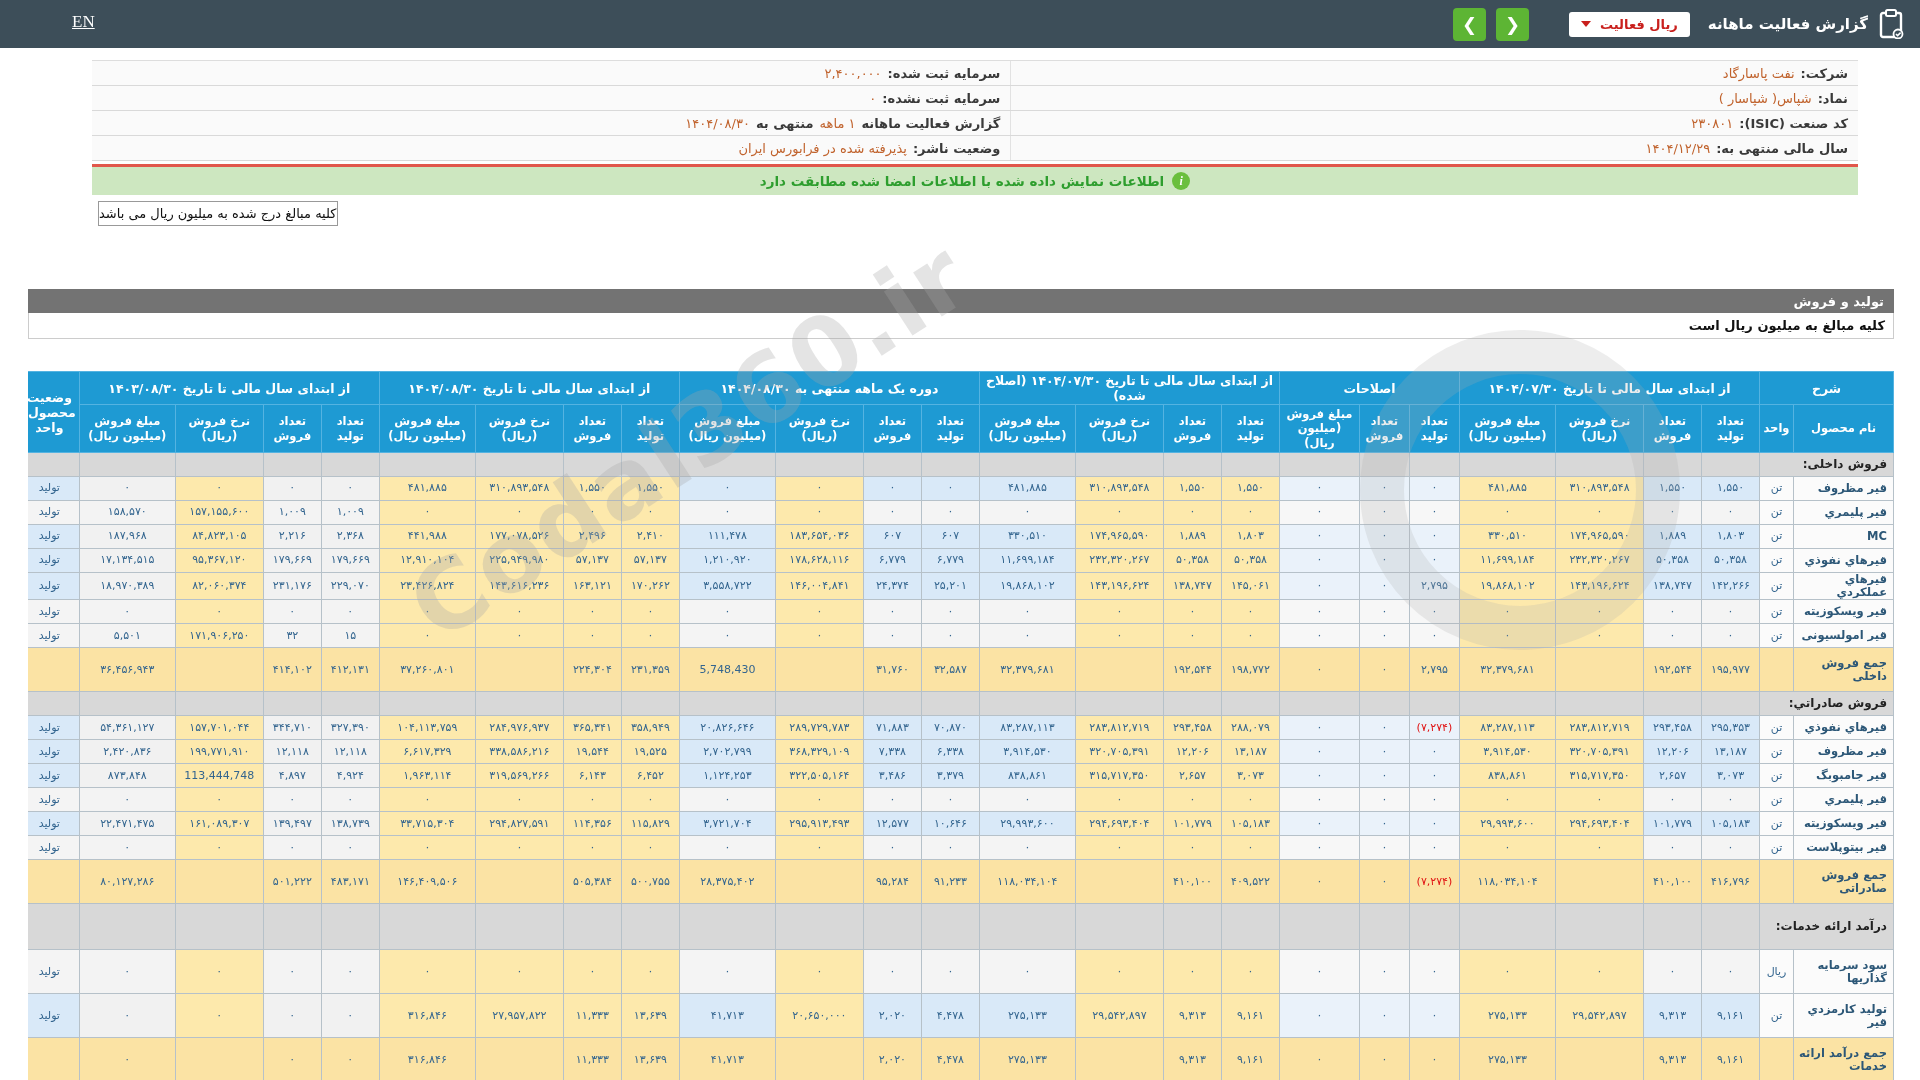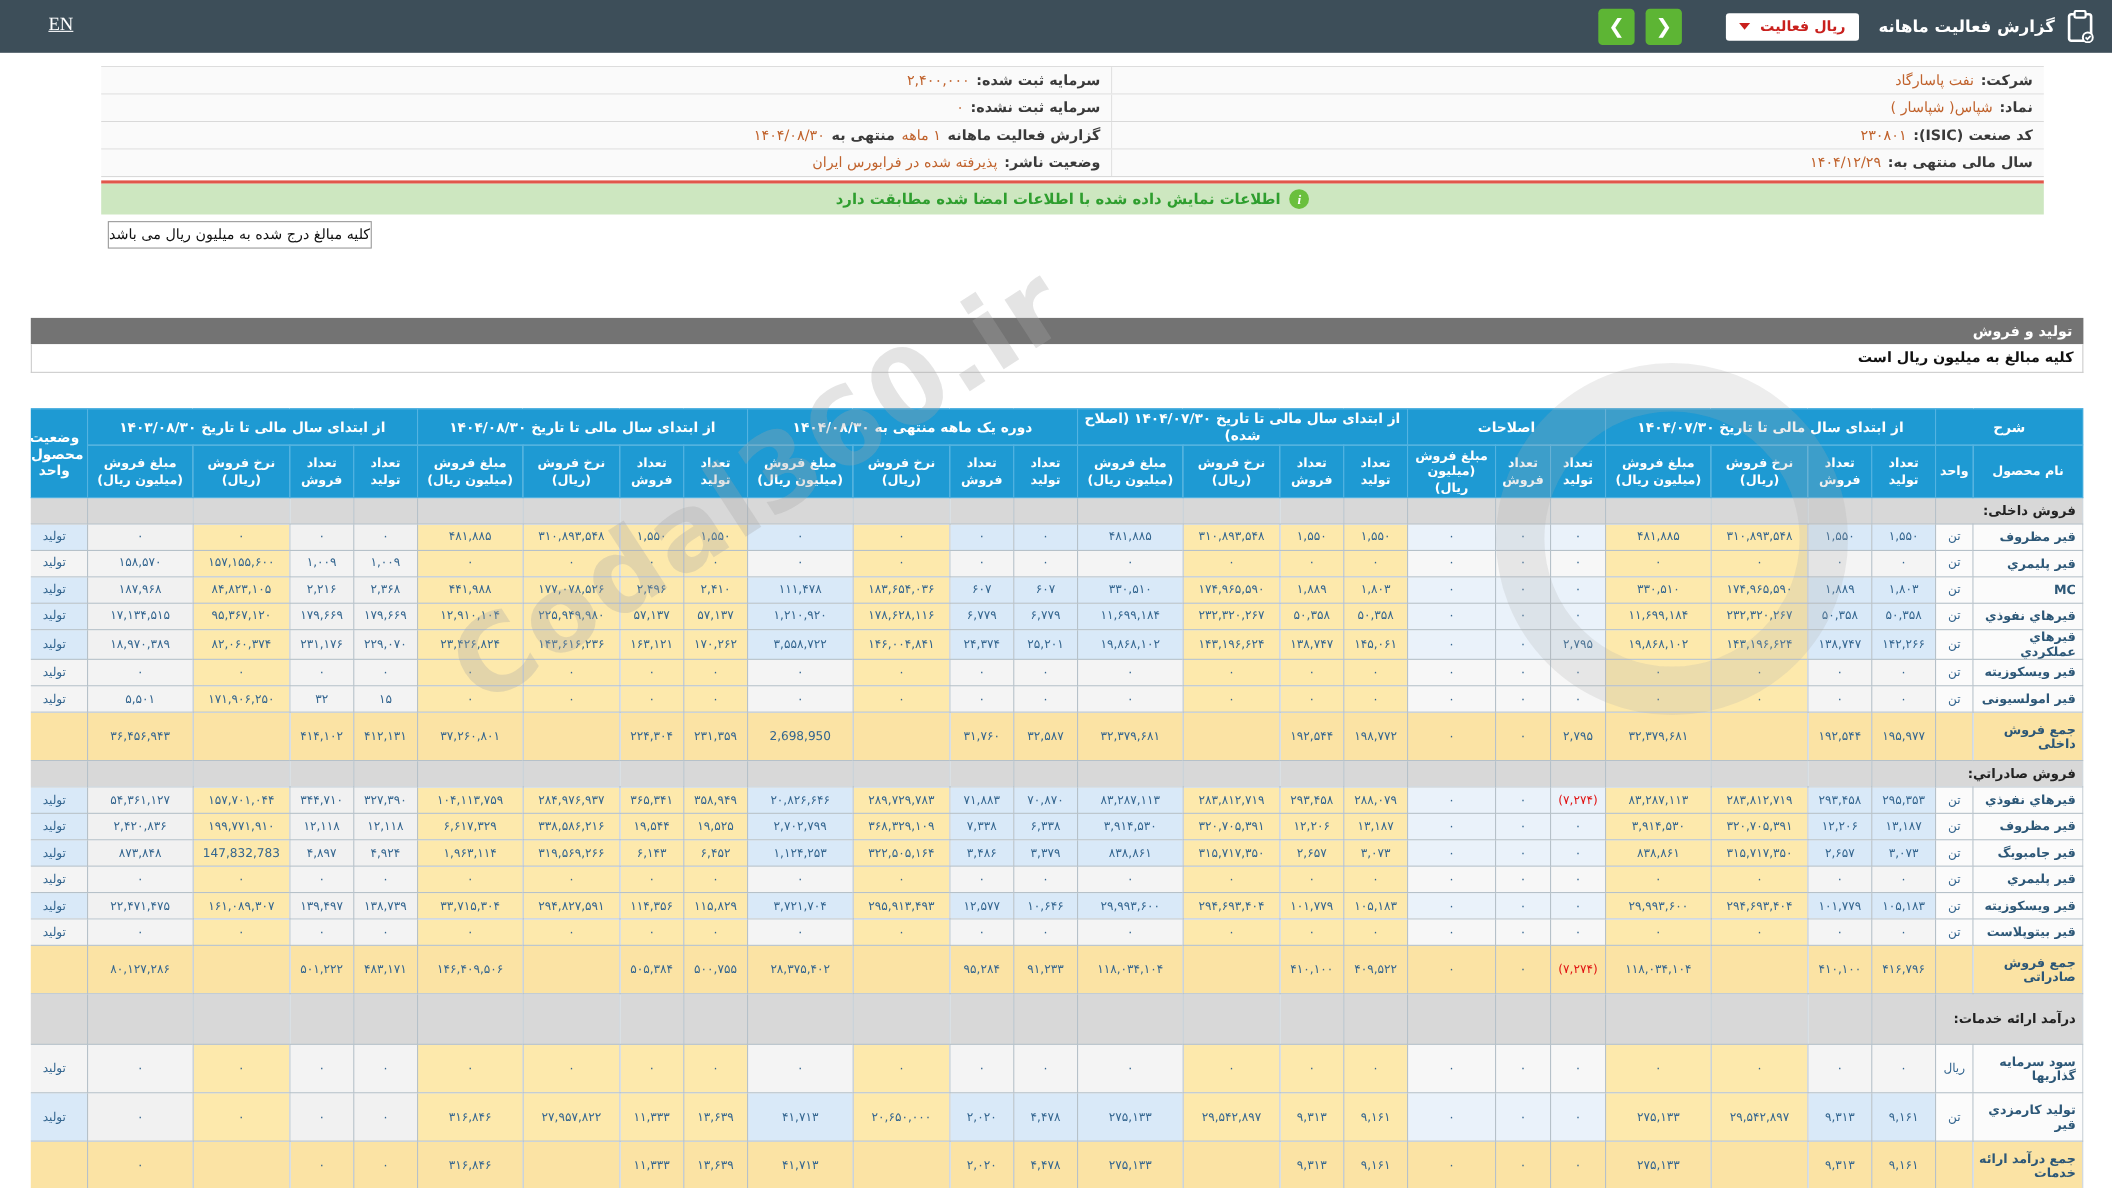--- a/index.html
+++ b/index.html
@@ -10,21 +10,21 @@
   .navbar { position:absolute; top:0; left:0; right:0; height:48px; background:#3d4e59; z-index:20; }
   .nav-right { position:absolute; right:16px; top:0; height:48px; display:flex; align-items:center; gap:10px; }
   .nav-title { color:#fff; font-size:15px; font-weight:bold; }
   .nav-dropdown { background:#fff; border-radius:3px; padding:5px 12px; color:#c9201d; font-size:13px;
     font-weight:bold; display:flex; align-items:center; gap:9px; cursor:pointer; margin-right:8px; }
   .caret { width:0; height:0; border-left:5px solid transparent; border-right:5px solid transparent;
     border-top:6px solid #c9201d; }
   .nav-arrows { display:flex; gap:10px; margin-right:30px; }
   .nav-arrow { width:33px; height:33px; background:#5db534; border-radius:4px; color:#fff;
     font-size:18px; font-weight:bold; display:flex; align-items:center; justify-content:center; cursor:pointer; }
-  .en-link { position:absolute; left:44px; top:12px; color:#fff; font-family:"Liberation Serif",serif;
+  .en-link { position:absolute; left:72px; top:12px; color:#fff; font-family:"Liberation Serif",serif;
     font-size:17px; text-decoration:underline; cursor:pointer; }
 
   
   .info-wrap { position:absolute; top:60px; right:62px; left:92px; border-top:1px solid #ddd; }
   .info-row { display:flex; height:25px; border-bottom:1px solid #d9d9d9; background:#fafafa; align-items:center; }
   .info-cell { height:100%; display:flex; align-items:center; gap:6px; padding:0 10px; font-size:13px; }
   .info-cell.right { width:48%; border-left:1px solid #e2e2e2; }
   .info-cell.mid { width:52%; }
   .info-cell .lbl { color:#3a3a3a; font-weight:bold; }
   .info-cell .val { color:#c0622c; }
@@ -466,21 +466,21 @@
           <td class="num bg-p">۲,۷۹۵</td>
           <td class="num bg-p">۰</td>
           <td class="num bg-p">۰</td>
           <td class="num bg-y">۱۹۸,۷۷۲</td>
           <td class="num bg-y">۱۹۲,۵۴۴</td>
           <td class="num bg-y"></td>
           <td class="num bg-b">۳۲,۳۷۹,۶۸۱</td>
           <td class="num bg-b">۳۲,۵۸۷</td>
           <td class="num bg-b">۳۱,۷۶۰</td>
           <td class="num bg-y"></td>
-          <td class="num bg-b">2,698,950</td>
+          <td class="num bg-b">5,748,430</td>
           <td class="num bg-y">۲۳۱,۳۵۹</td>
           <td class="num bg-y">۲۲۴,۳۰۴</td>
           <td class="num bg-y"></td>
           <td class="num bg-y">۳۷,۲۶۰,۸۰۱</td>
           <td class="num bg-g">۴۱۲,۱۳۱</td>
           <td class="num bg-g">۴۱۴,۱۰۲</td>
           <td class="num bg-y"></td>
           <td class="num bg-g">۳۶,۴۵۶,۹۴۳</td>
           <td class=""></td>
         </tr>
@@ -584,21 +584,21 @@
           <td class="num bg-b">۳,۳۷۹</td>
           <td class="num bg-b">۳,۴۸۶</td>
           <td class="num bg-y">۳۲۲,۵۰۵,۱۶۴</td>
           <td class="num bg-b">۱,۱۲۴,۲۵۳</td>
           <td class="num bg-y">۶,۴۵۲</td>
           <td class="num bg-y">۶,۱۴۳</td>
           <td class="num bg-y">۳۱۹,۵۶۹,۲۶۶</td>
           <td class="num bg-y">۱,۹۶۳,۱۱۴</td>
           <td class="num bg-g">۴,۹۲۴</td>
           <td class="num bg-g">۴,۸۹۷</td>
-          <td class="num bg-y">147,832,783</td>
+          <td class="num bg-y">113,444,748</td>
           <td class="num bg-g">۸۷۳,۸۴۸</td>
           <td class="bg-b">تولید</td>
         </tr>
         <tr class=" muted">
           <td class="name">قیر پلیمري</td>
           <td class="unit">تن</td>
           <td class="num bg-b">۰</td>
           <td class="num bg-b">۰</td>
           <td class="num bg-y">۰</td>
           <td class="num bg-y">۰</td>

